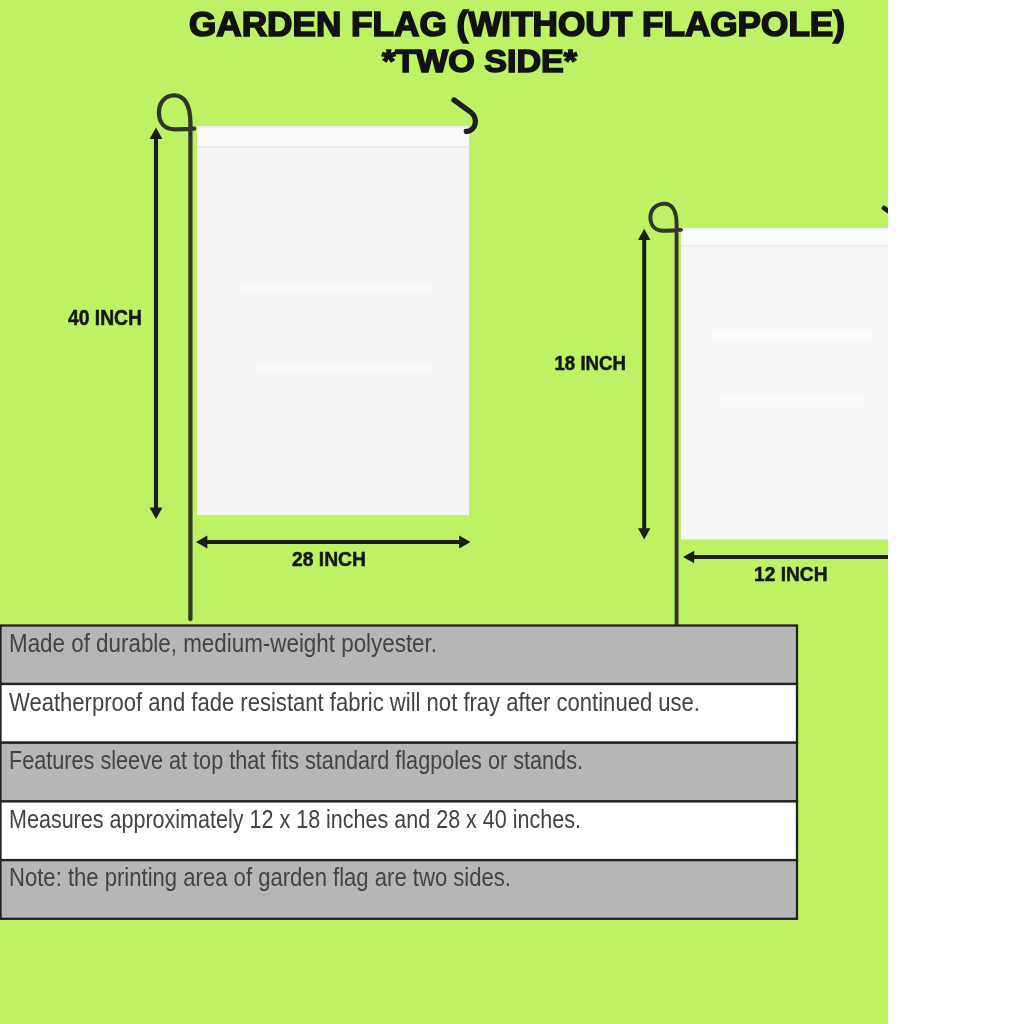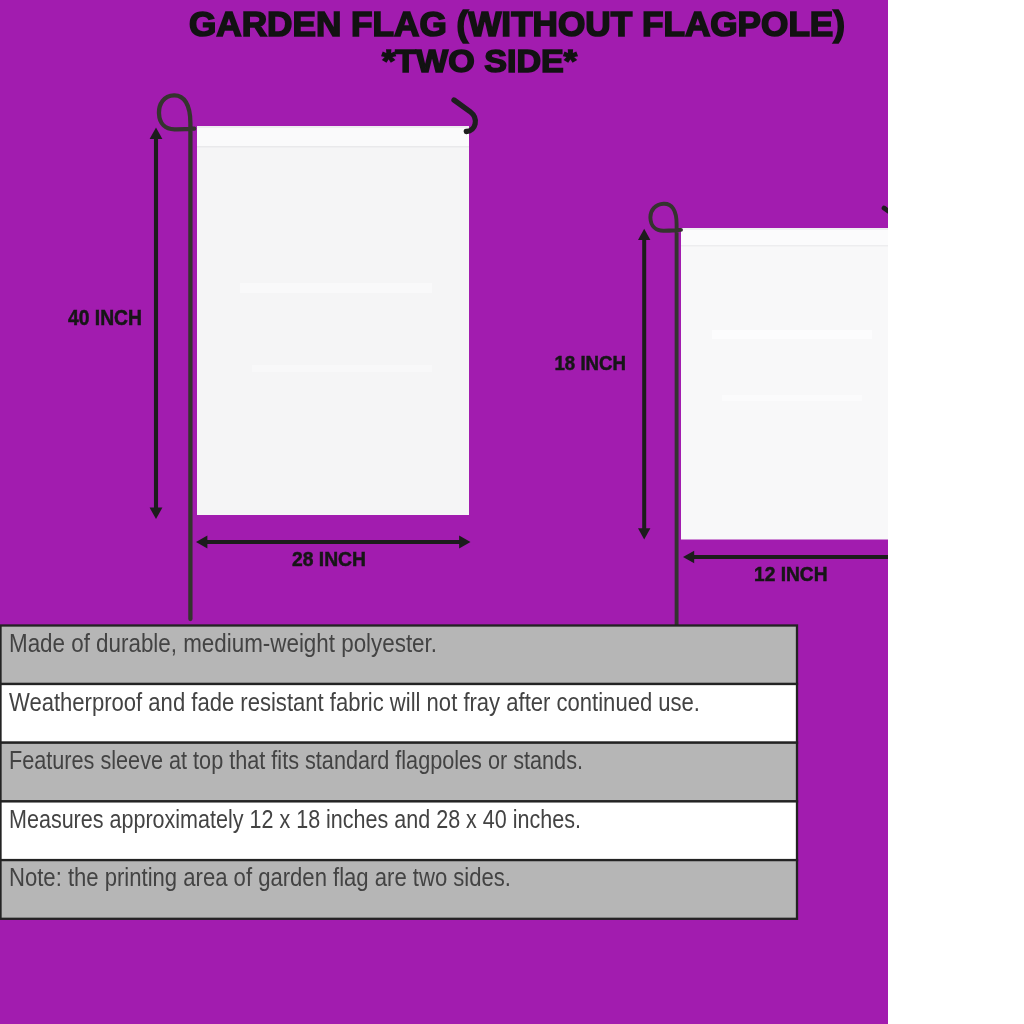--- a/index.html
+++ b/index.html
@@ -1,16 +1,16 @@
 <!DOCTYPE html>
 <html><head>
 <meta charset="utf-8">
 <style>
   html,body{margin:0;padding:0;background:#ffffff;}
-  #page{position:relative;width:888px;height:1024px;background:#a21caf;overflow:hidden;
+  #page{position:relative;width:888px;height:1024px;background:#bef264;overflow:hidden;
         font-family:"Liberation Sans", sans-serif;}
   svg{position:absolute;left:0;top:0;}
   text{font-family:"Liberation Sans", sans-serif;}
 </style>
 </head>
 <body>
 <div id="page">
 <svg width="1024" height="1024" viewBox="0 0 1024 1024">
 
   <text x="189" y="36" font-size="35.5" font-weight="bold" fill="#121212" stroke="#121212" stroke-width="1.7" textLength="656" lengthAdjust="spacingAndGlyphs">GARDEN FLAG (WITHOUT FLAGPOLE)</text>

